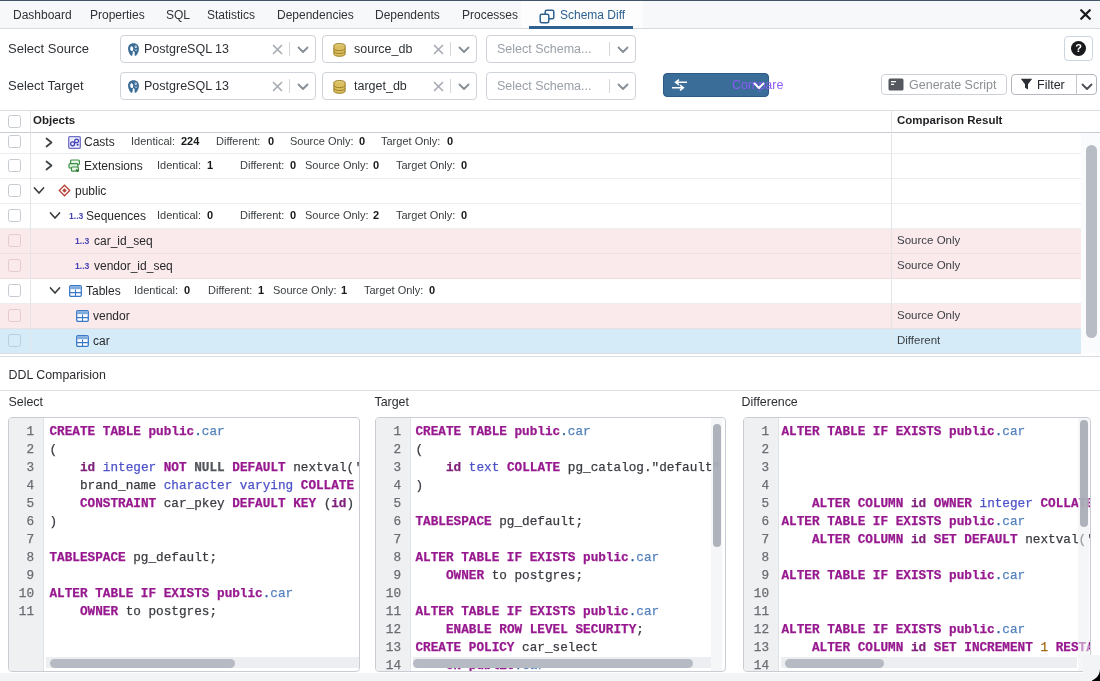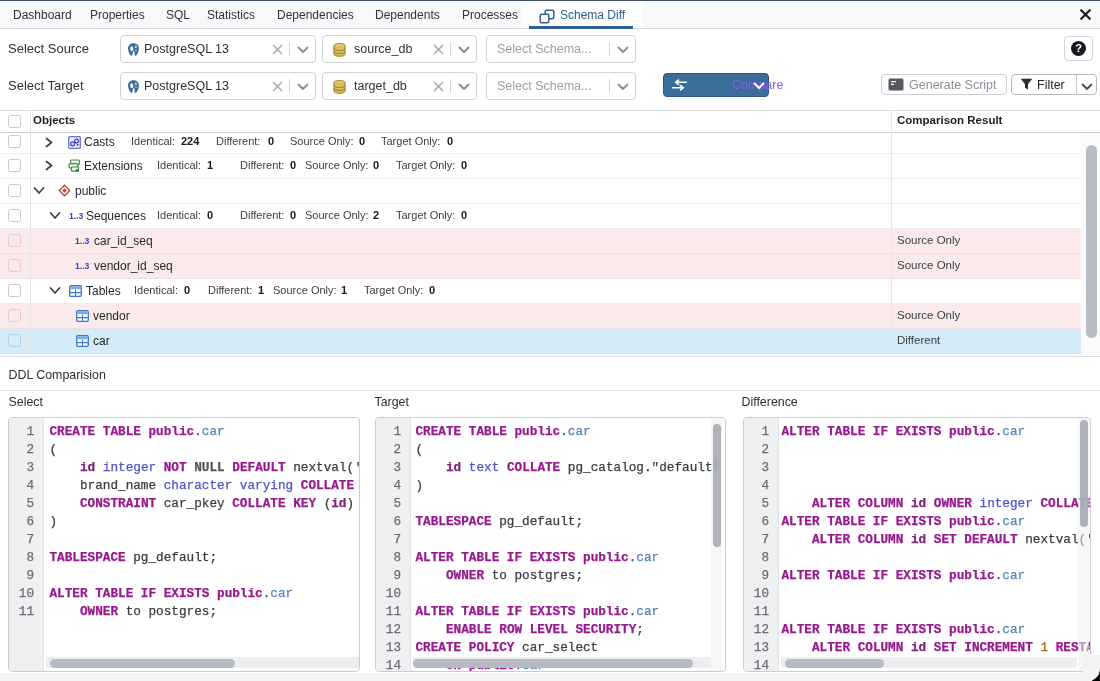--- a/index.html
+++ b/index.html
@@ -291,21 +291,21 @@
 <div class="abs" style="left:9px;top:418px;width:350px;height:253px;overflow:hidden;border-radius:3px">
 <div class="abs mono gut" style="left:0;top:4.5px;width:25px">1</div>
 <div class="abs mono code" style="left:40.5px;top:4.5px"><span class="k">CREATE TABLE</span> <span class="k">public</span><span class="d">.</span><span class="n">car</span></div>
 <div class="abs mono gut" style="left:0;top:22.5px;width:25px">2</div>
 <div class="abs mono code" style="left:40.5px;top:22.5px">(</div>
 <div class="abs mono gut" style="left:0;top:40.5px;width:25px">3</div>
 <div class="abs mono code" style="left:40.5px;top:40.5px">    <span class="v">id</span> <span class="t">integer</span> <span class="k">NOT</span> <span class="u">NULL</span> <span class="k">DEFAULT</span> nextval('car_id_s</div>
 <div class="abs mono gut" style="left:0;top:58.5px;width:25px">4</div>
 <div class="abs mono code" style="left:40.5px;top:58.5px">    brand_name <span class="t">character varying</span> <span class="k">COLLATE</span> pg_catalog."defau</div>
 <div class="abs mono gut" style="left:0;top:76.5px;width:25px">5</div>
-<div class="abs mono code" style="left:40.5px;top:76.5px">    <span class="k">CONSTRAINT</span> car_pkey <span class="k">COLLATE KEY</span> (<span class="v">id</span>)</div>
+<div class="abs mono code" style="left:40.5px;top:76.5px">    <span class="k">CONSTRAINT</span> car_pkey <span class="k">DEFAULT KEY</span> (<span class="v">id</span>)</div>
 <div class="abs mono gut" style="left:0;top:94.5px;width:25px">6</div>
 <div class="abs mono code" style="left:40.5px;top:94.5px">)</div>
 <div class="abs mono gut" style="left:0;top:112.5px;width:25px">7</div>
 <div class="abs mono gut" style="left:0;top:130.5px;width:25px">8</div>
 <div class="abs mono code" style="left:40.5px;top:130.5px"><span class="k">TABLESPACE</span> pg_default;</div>
 <div class="abs mono gut" style="left:0;top:148.5px;width:25px">9</div>
 <div class="abs mono gut" style="left:0;top:166.5px;width:25px">10</div>
 <div class="abs mono code" style="left:40.5px;top:166.5px"><span class="k">ALTER TABLE IF EXISTS</span> <span class="k">public</span><span class="d">.</span><span class="n">car</span></div>
 <div class="abs mono gut" style="left:0;top:184.5px;width:25px">11</div>
 <div class="abs mono code" style="left:40.5px;top:184.5px">    <span class="k">OWNER</span> to postgres;</div>

